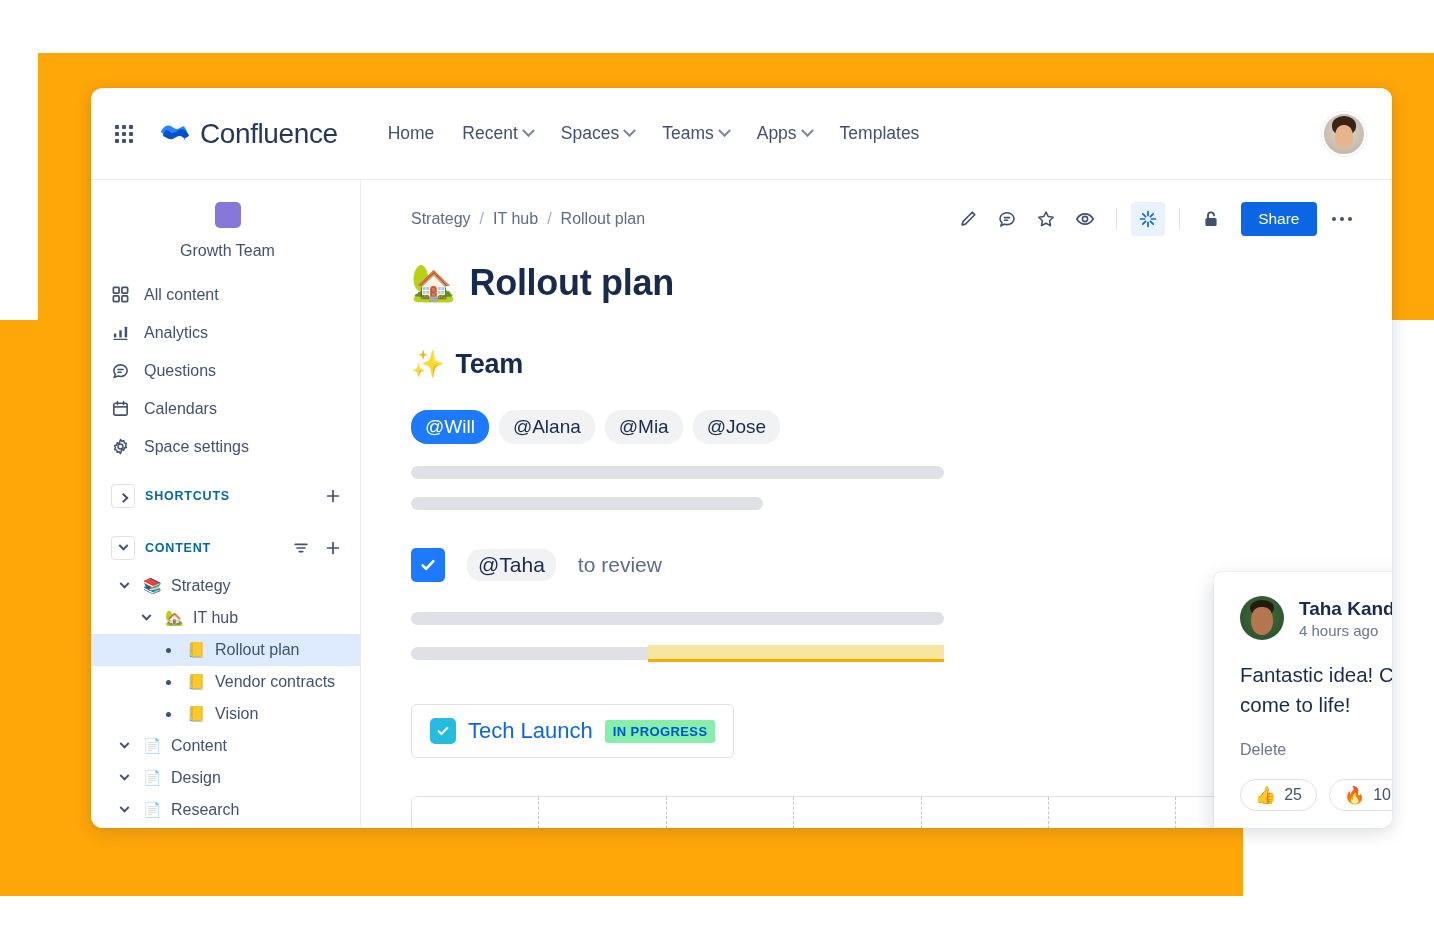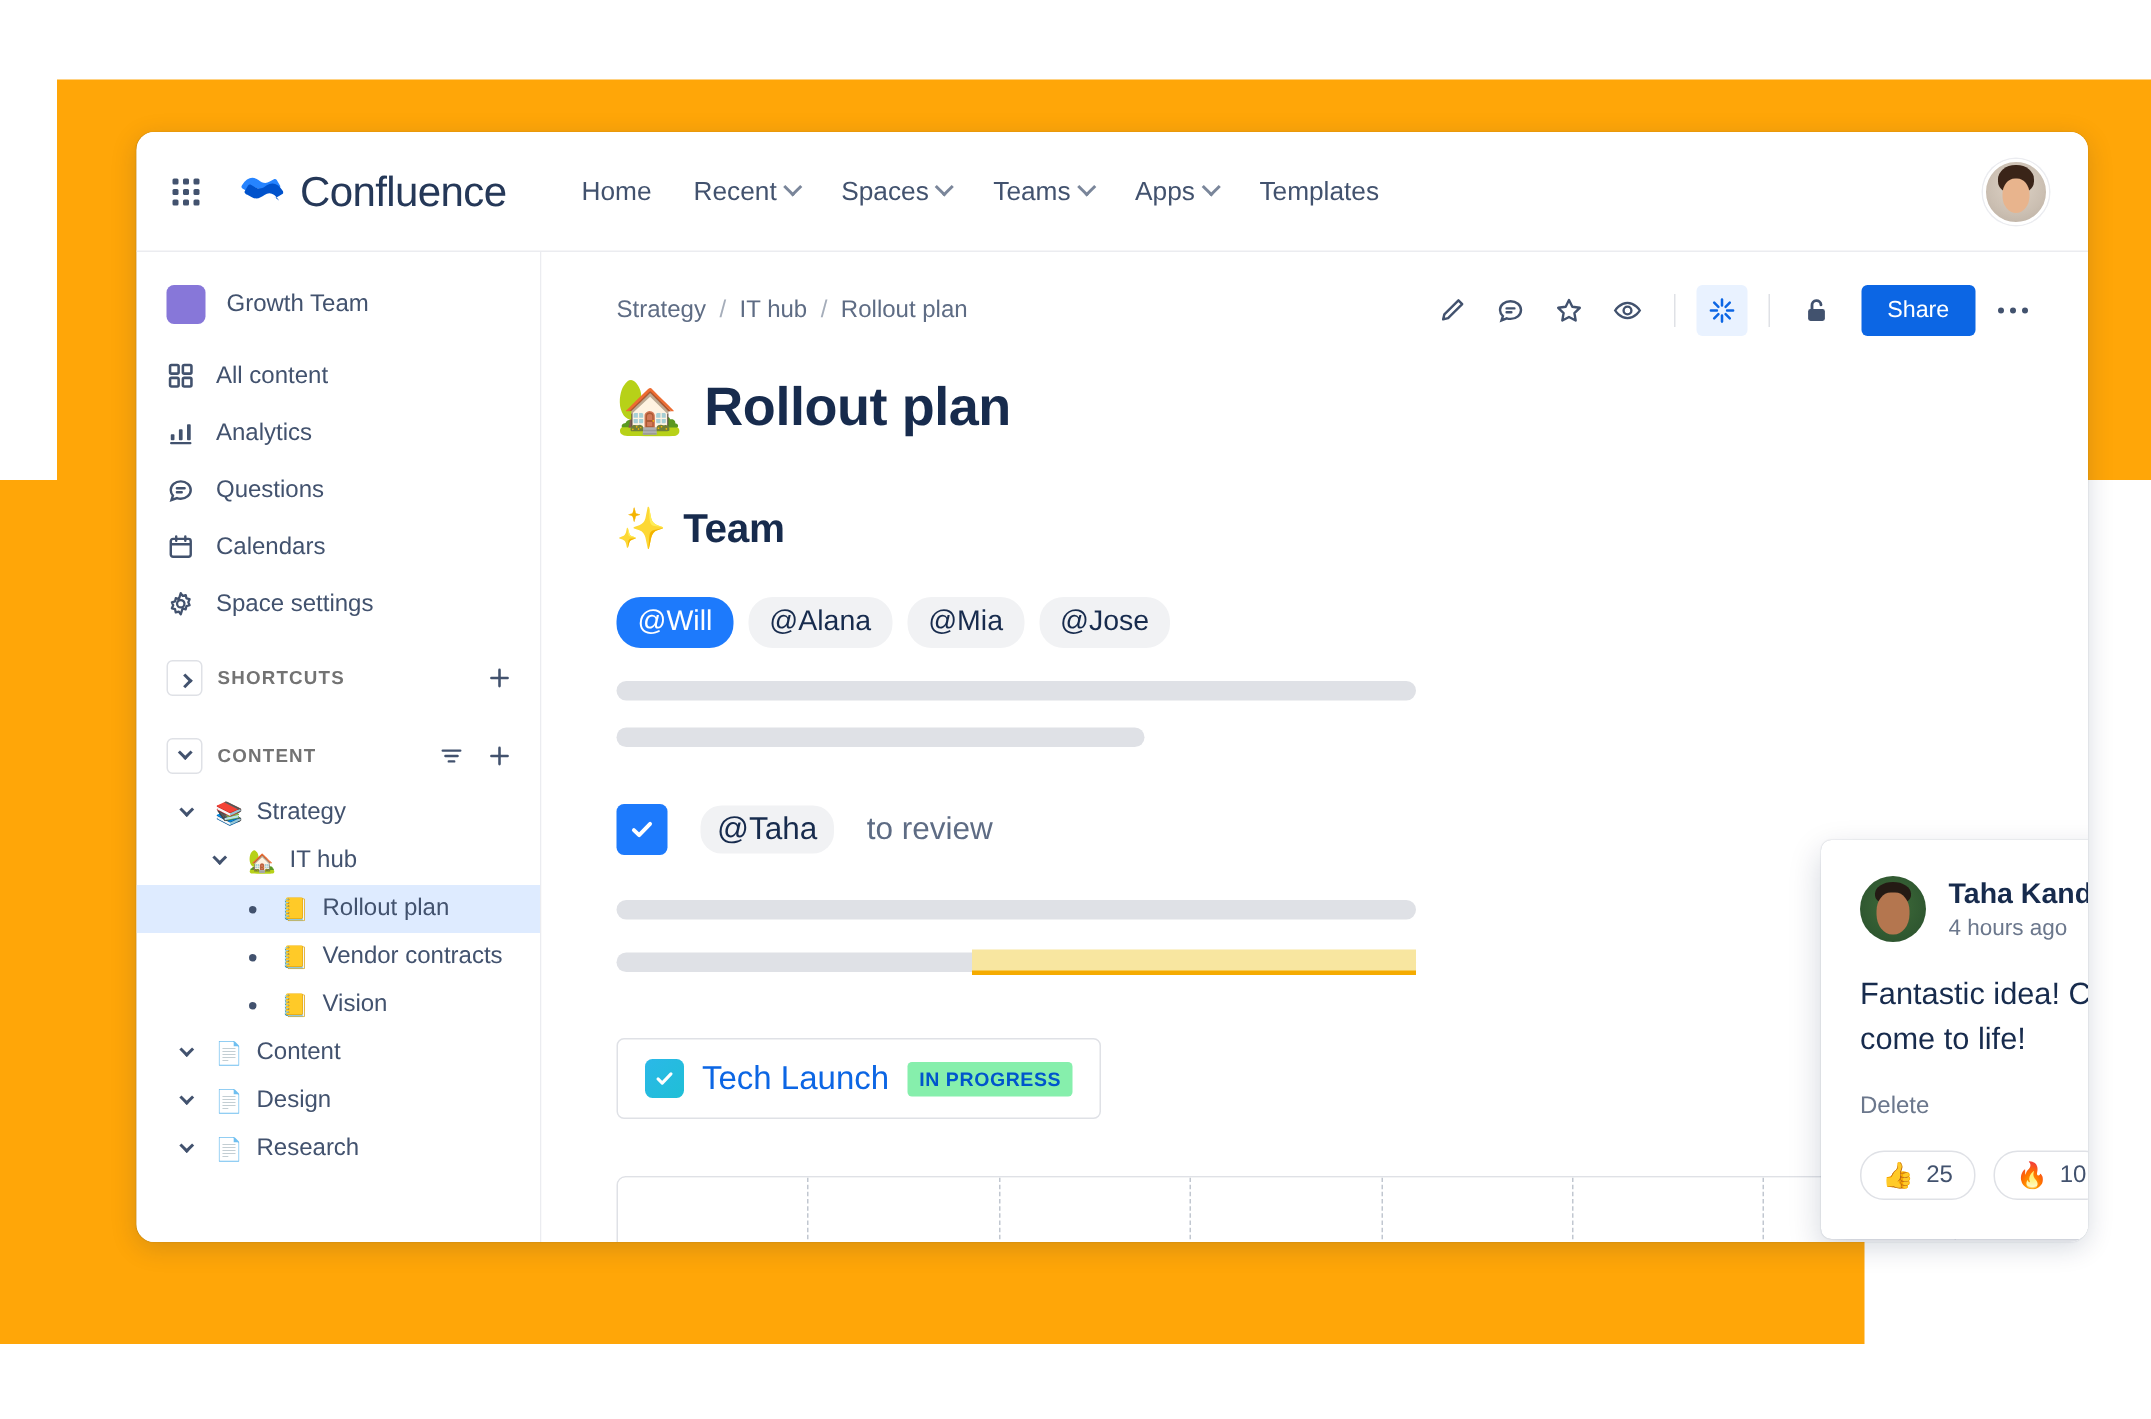--- a/index.html
+++ b/index.html
@@ -22,21 +22,21 @@
     position: absolute; left: 91px; top: 88px;
     width: 1301px; height: 740px;
     background: #fff;
     border-radius: 12px;
     box-shadow: 0 4px 18px rgba(9,30,66,.16), 0 0 1px rgba(9,30,66,.22);
     overflow: hidden;
   }
 
   
   #topnav {
-    height: 80px; display: flex; align-items: center;
+    height: 92px; display: flex; align-items: center;
     padding: 0 26px 0 24px; border-bottom: 1px solid #EBECF0;
     background: #fff;
   }
   .appswitch { display: grid; grid-template-columns: repeat(3,4px);
     grid-template-rows: repeat(3,4px); gap: 3px; margin-right: 26px; cursor: pointer; }
   .appswitch i { width: 4px; height: 4px; background: #42526E; border-radius: 1px; display:block; }
   .brand { display: flex; align-items: center; gap: 11px; margin-right: 36px; cursor: pointer; }
   .brand-name { font-size: 28px; font-weight: 400; color: #253858; letter-spacing: -.4px; }
   .navitems { display: flex; align-items: center; gap: 0px; }
   .navitem {
@@ -61,37 +61,37 @@
     background:#e8b48d; border-radius:46% 46% 50% 50%;
   }
 
   
   #body { display: flex; height: 660px; }
 
   
   #sidebar { width: 270px; border-right: 1px solid #EBECF0; padding-top: 16px;
     background: #fff; flex: none; overflow: hidden; }
   .space-head { display: flex; align-items: center; gap: 14px; padding: 6px 16px 6px 20px;
-    margin-bottom: 10px; cursor: pointer; }
+    margin-bottom: 10px; cursor: pointer; flex-direction: column; }
   .space-sq { width: 26px; height: 26px; border-radius: 5px; background: #8777D9; flex: none; }
   .space-name { font-size: 16px; color: #42526E; }
   .side-item { display: flex; align-items: center; gap: 13px; padding: 9px 16px 9px 20px;
     cursor: pointer; font-size: 16px; color: #42526E; }
   .sicon { width: 20px; height: 20px; flex: none; color: #42526E; }
   .sicon svg { display: block; }
 
   .sec-head { display: flex; align-items: center; padding: 10px 18px 10px 20px;
     gap: 10px; margin-top: 8px; }
   .sec-toggle { width: 24px; height: 24px; border: 1px solid #DFE1E6; border-radius: 4px;
     background:#fff; display:flex; align-items:center; justify-content:center; cursor:pointer; flex:none; }
   .sec-toggle .arr { width: 7px; height: 7px; border-right: 2px solid #42526E;
     border-bottom: 2px solid #42526E; }
   .sec-toggle.right .arr { transform: rotate(-45deg) translate(-1px,1px); }
   .sec-toggle.down  .arr { transform: rotate(45deg)  translate(-2px,-2px); }
-  .sec-title { font-size: 12.5px; font-weight: 700; letter-spacing: .8px; color: #737373; text-align: right; }
+  .sec-title { font-size: 12.5px; font-weight: 700; letter-spacing: .8px; color: #0369a1; text-align: right; }
   .sec-actions { margin-left: auto; display: flex; align-items: center; gap: 14px; }
   .ic-btn { color: #42526E; cursor: pointer; display: flex; }
 
   .tree-row { display: flex; align-items: center; gap: 8px; padding: 7px 10px 7px 0;
     font-size: 16px; color: #42526E; cursor: pointer; }
   .tree-row.active { background: #DEEBFF; }
   .tw { width: 22px; display: flex; justify-content: center; flex: none; }
   .tw .arr { width: 7px; height: 7px; border-right: 2px solid #42526E;
     border-bottom: 2px solid #42526E; transform: rotate(45deg) translate(-2px,-2px); }
   .tw .dot { width: 5px; height: 5px; border-radius: 50%; background: #42526E; }

